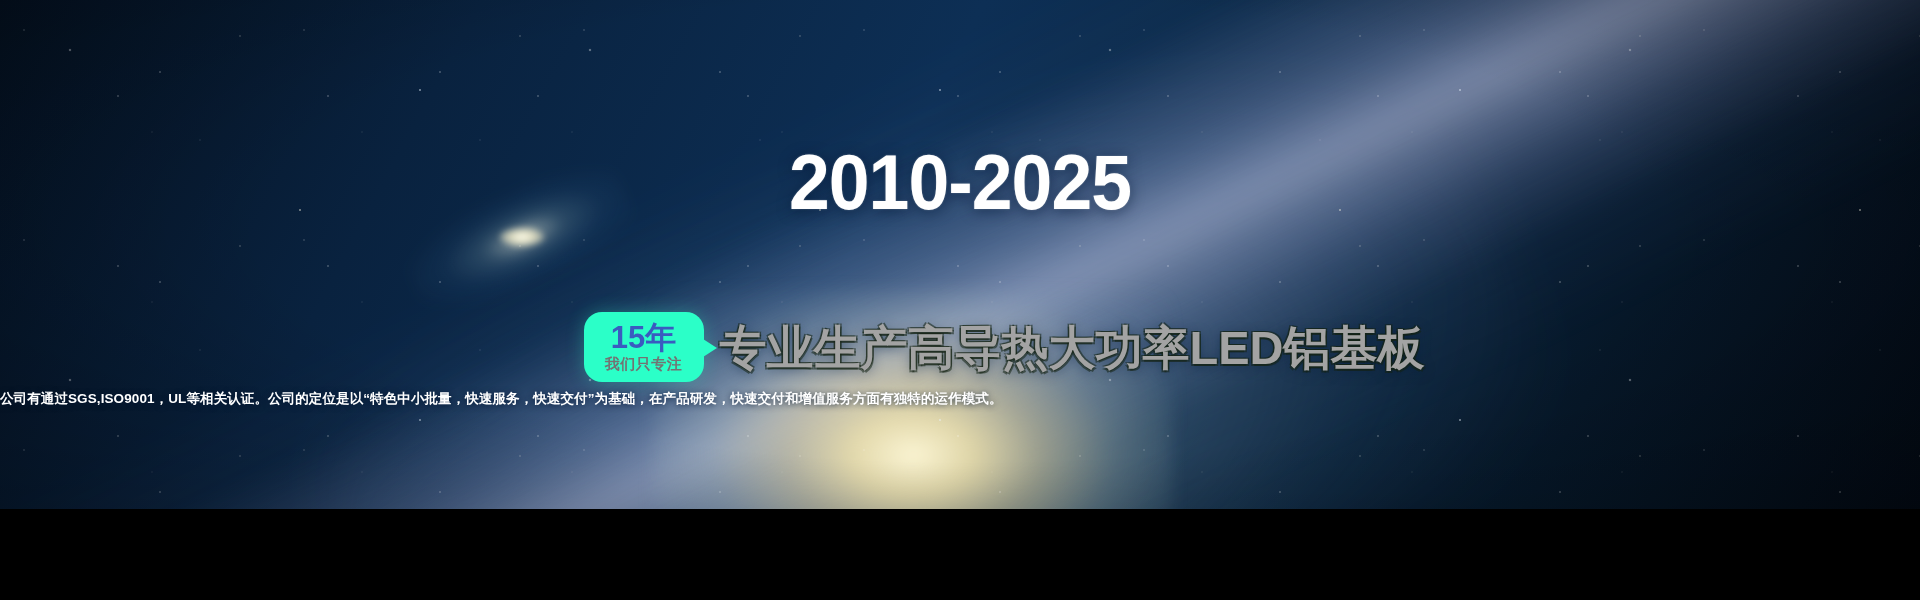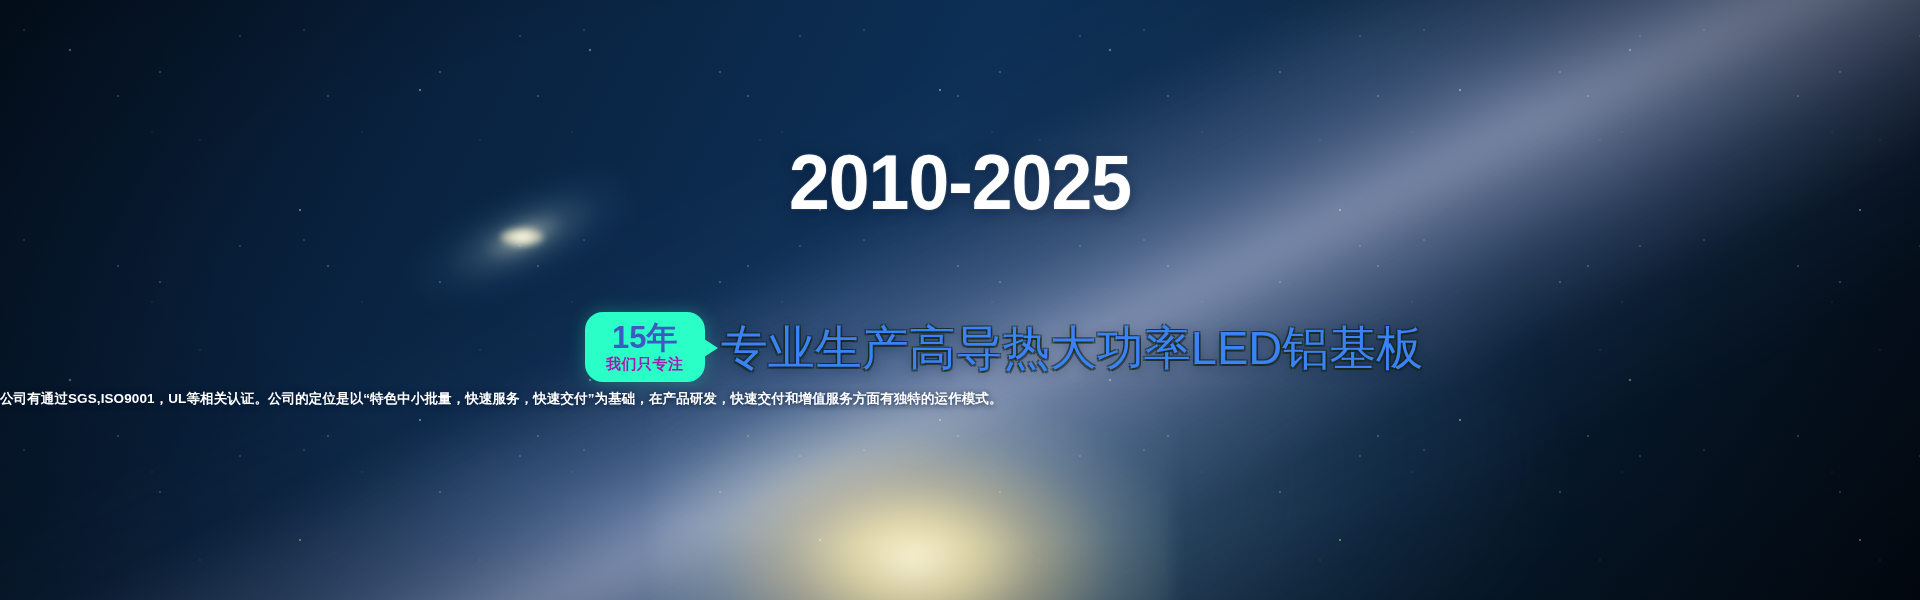--- a/index.html
+++ b/index.html
@@ -9,21 +9,21 @@
     background: #000;
   }
   body {
     font-family: "Liberation Sans", "DejaVu Sans", sans-serif;
   }
 
   
   .banner {
     position: relative;
     width: 1920px;
-    height: 600px;
+    height: 509px;
     overflow: hidden;
     background: #05101f;
     user-select: none;
   }
 
   .bg-navy {
     position: absolute;
     inset: 0;
     background:
       linear-gradient(118deg,
@@ -250,29 +250,29 @@
   .badge-years {
     font-size: 31px;
     font-weight: 700;
     color: #3a5bc0;
     line-height: 1.05;
     letter-spacing: 0px;
   }
   .badge-sub {
     font-size: 15px;
     font-weight: 700;
-    color: #a21caf;
+    color: #737373;
     line-height: 1.15;
     letter-spacing: 0.5px;
   }
 
   .headline {
     font-size: 47px;
-    font-weight: 400;
-    color: #3b82f6;
+    font-weight: 700;
+    color: #a3a3a3;
     line-height: 1;
     letter-spacing: 0px;
     white-space: nowrap;
     text-shadow:
       -1.5px -1.5px 0 rgba(20,34,18,0.55),
        1.5px -1.5px 0 rgba(20,34,18,0.55),
       -1.5px  1.5px 0 rgba(20,34,18,0.55),
        1.5px  1.5px 0 rgba(20,34,18,0.55),
        0 3px 12px rgba(0,25,60,0.5);
   }

